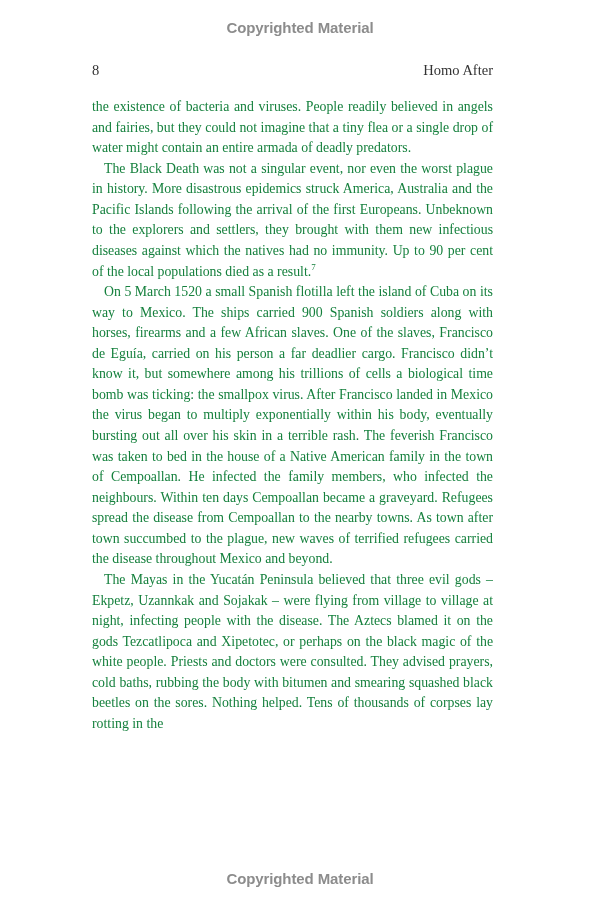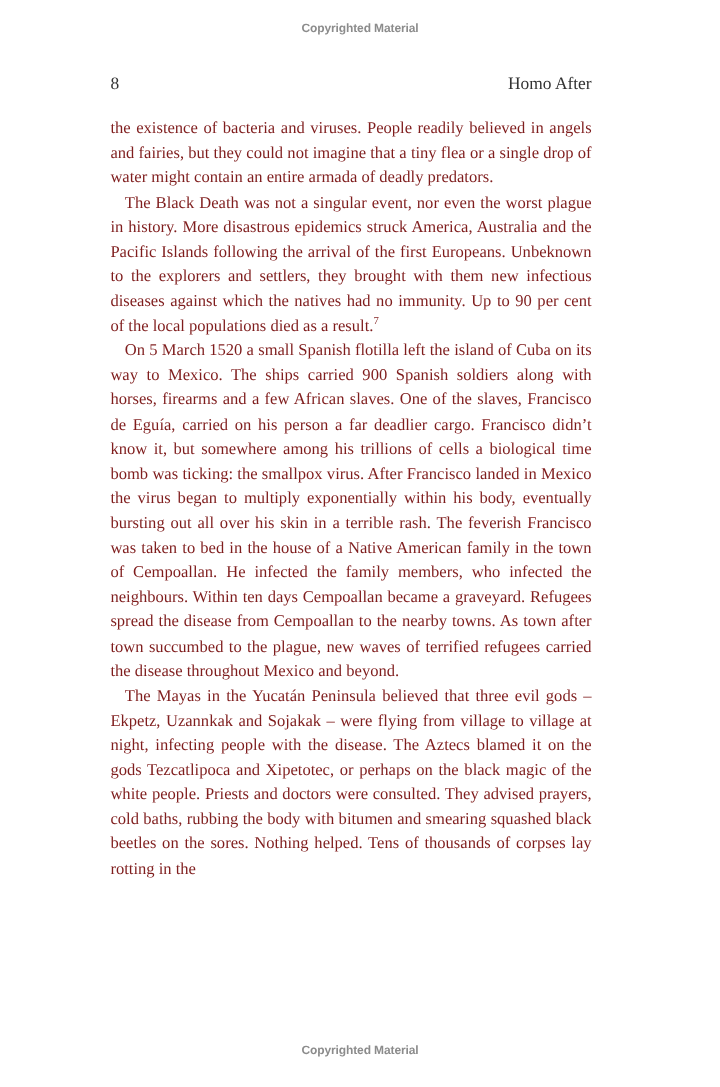--- a/index.html
+++ b/index.html
@@ -16,21 +16,21 @@
     font-family: "Liberation Serif", serif;
     color: #333333;
   }
   .notice {
     position: absolute;
     left: 0;
     width: 100%;
     text-align: center;
     font-family: "Liberation Sans", sans-serif;
     font-weight: 700;
-    font-size: 10px;
+    font-size: 15px;
     letter-spacing: -0.1px;
     color: #8c8c8c;
   }
   .notice.top { top: 19px; }
   .notice.bottom { top: 870px; }
   .header {
     position: absolute;
     left: 92px;
     width: 401px;
     top: 62px;
@@ -41,21 +41,21 @@
     color: #333333;
   }
   .body-text {
     position: absolute;
     left: 92px;
     width: 401px;
     top: 97px;
     font-size: 13.8px;
     line-height: 20.56px;
     text-align: justify;
-    color: #7f1d1d;
+    color: #15803d;
   }
   .para {
     margin: 0;
     padding: 0;
     text-indent: 12px;
   }
   .para.no-indent { text-indent: 0; }
   .footnote-ref {
     font-size: 9px;
     line-height: 0;

